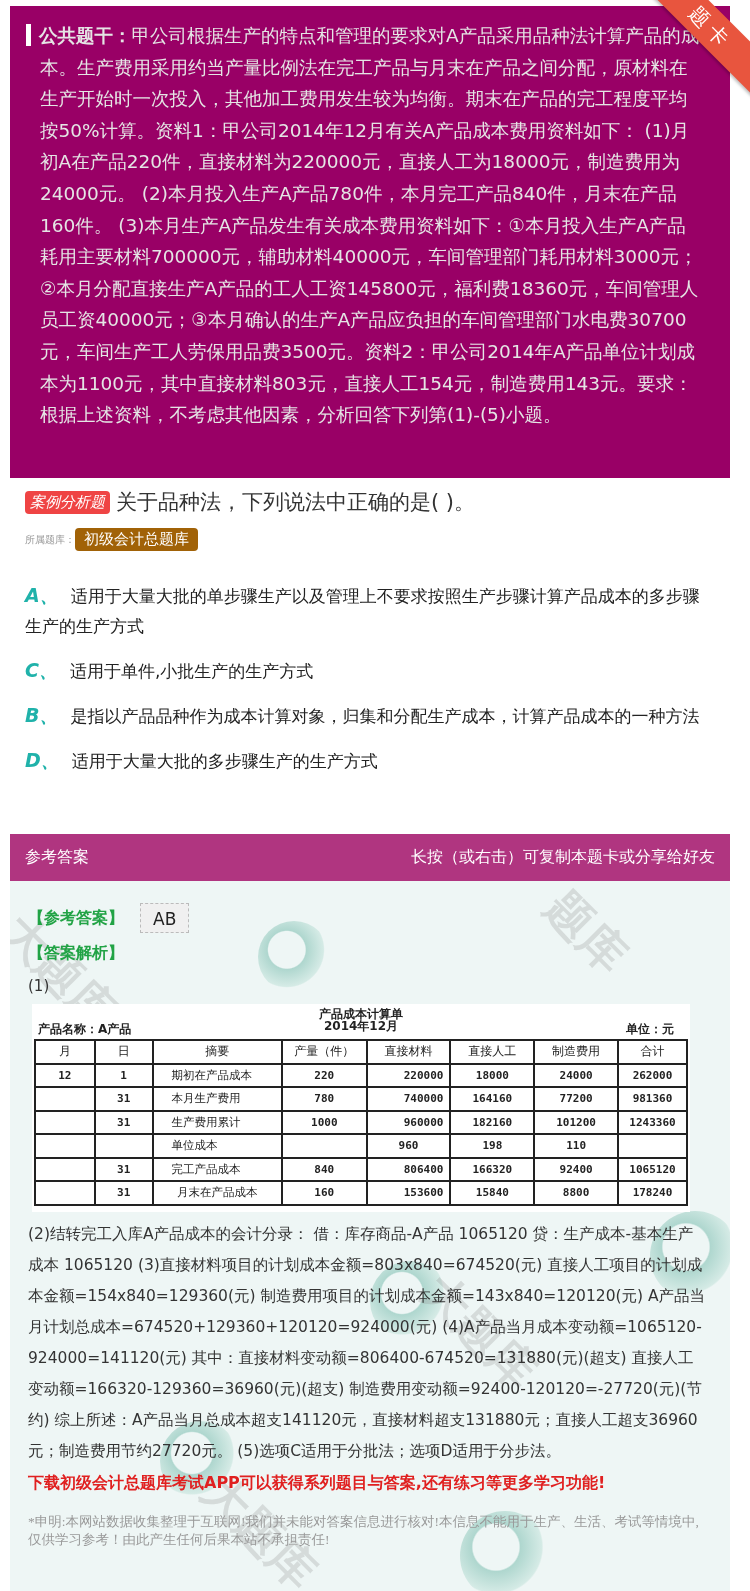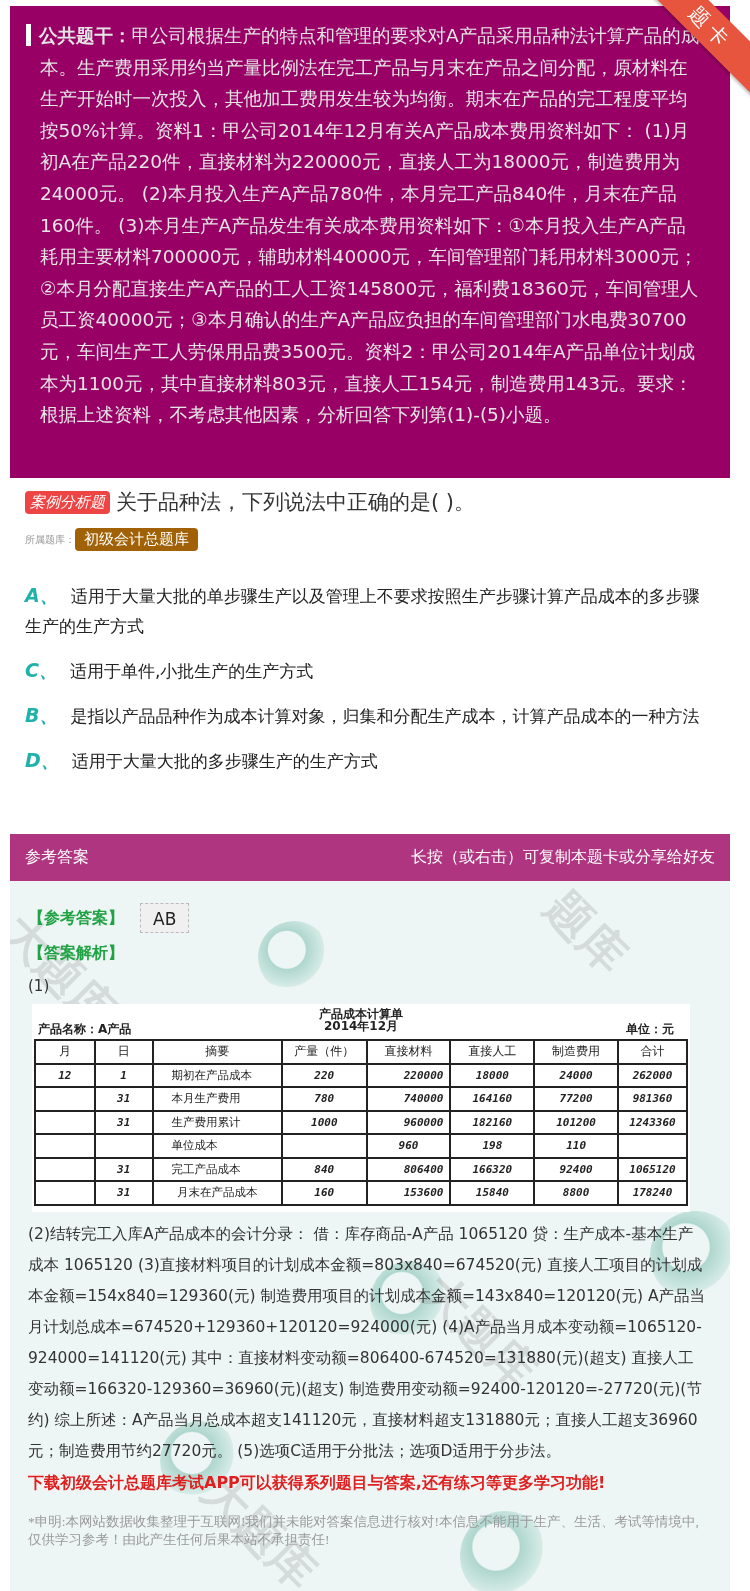--- a/index.html
+++ b/index.html
@@ -52,21 +52,21 @@
   .analysis-label { position: absolute; left: 18px; top: 62px; }
   .p1 { position: absolute; left: 18px; top: 96px; font-size: 15px; color: #333; }
 
   .table-box { position: absolute; left: 22px; top: 123px; width: 658px; height: 208px; background: #fff; padding: 4px 0 4px 0; }
   .tb-title { position: absolute; left: 0; right: 0; top: 4px; text-align: center; font-size: 12px; font-weight: bold; line-height: 12px; color: #222; }
   .tb-name { position: absolute; left: 6px; top: 17px; font-size: 12px; font-weight: bold; color: #222; }
   .tb-unit { position: absolute; right: 16px; top: 17px; font-size: 12px; font-weight: bold; color: #222; }
   table.cost { position: absolute; left: 2px; top: 35px; width: 654px; border-collapse: collapse; font-size: 11.5px; }
   table.cost td, table.cost th { border: 2px solid #222; height: 23.5px; padding: 0 6px; font-weight: normal; color: #222; }
   table.cost th { text-align: center; font-size: 12px; }
-  table.cost td.num { font-family: "DejaVu Sans Mono", monospace; font-weight: bold; font-size: 11px; font-style: italic; }
+  table.cost td.num { font-family: "DejaVu Sans Mono", monospace; font-weight: bold; font-size: 11px; }
   table.cost td.c { text-align: center; }
   table.cost td.r { text-align: right; }
   table.cost td.l { text-align: left; padding-left: 18px; }
 
   .analysis { position: absolute; left: 18px; top: 338px; width: 680px; font-size: 15.5px; line-height: 31px; color: #333; }
   .promo { position: absolute; left: 18px; top: 592px; font-size: 16px; font-weight: bold; color: #e02020; }
   .disclaimer { position: absolute; left: 18px; top: 632px; width: 680px; font-size: 13.5px; line-height: 18px; color: #999; font-family: Liberation Serif, serif; }
 </style>
 </head>
 <body>

